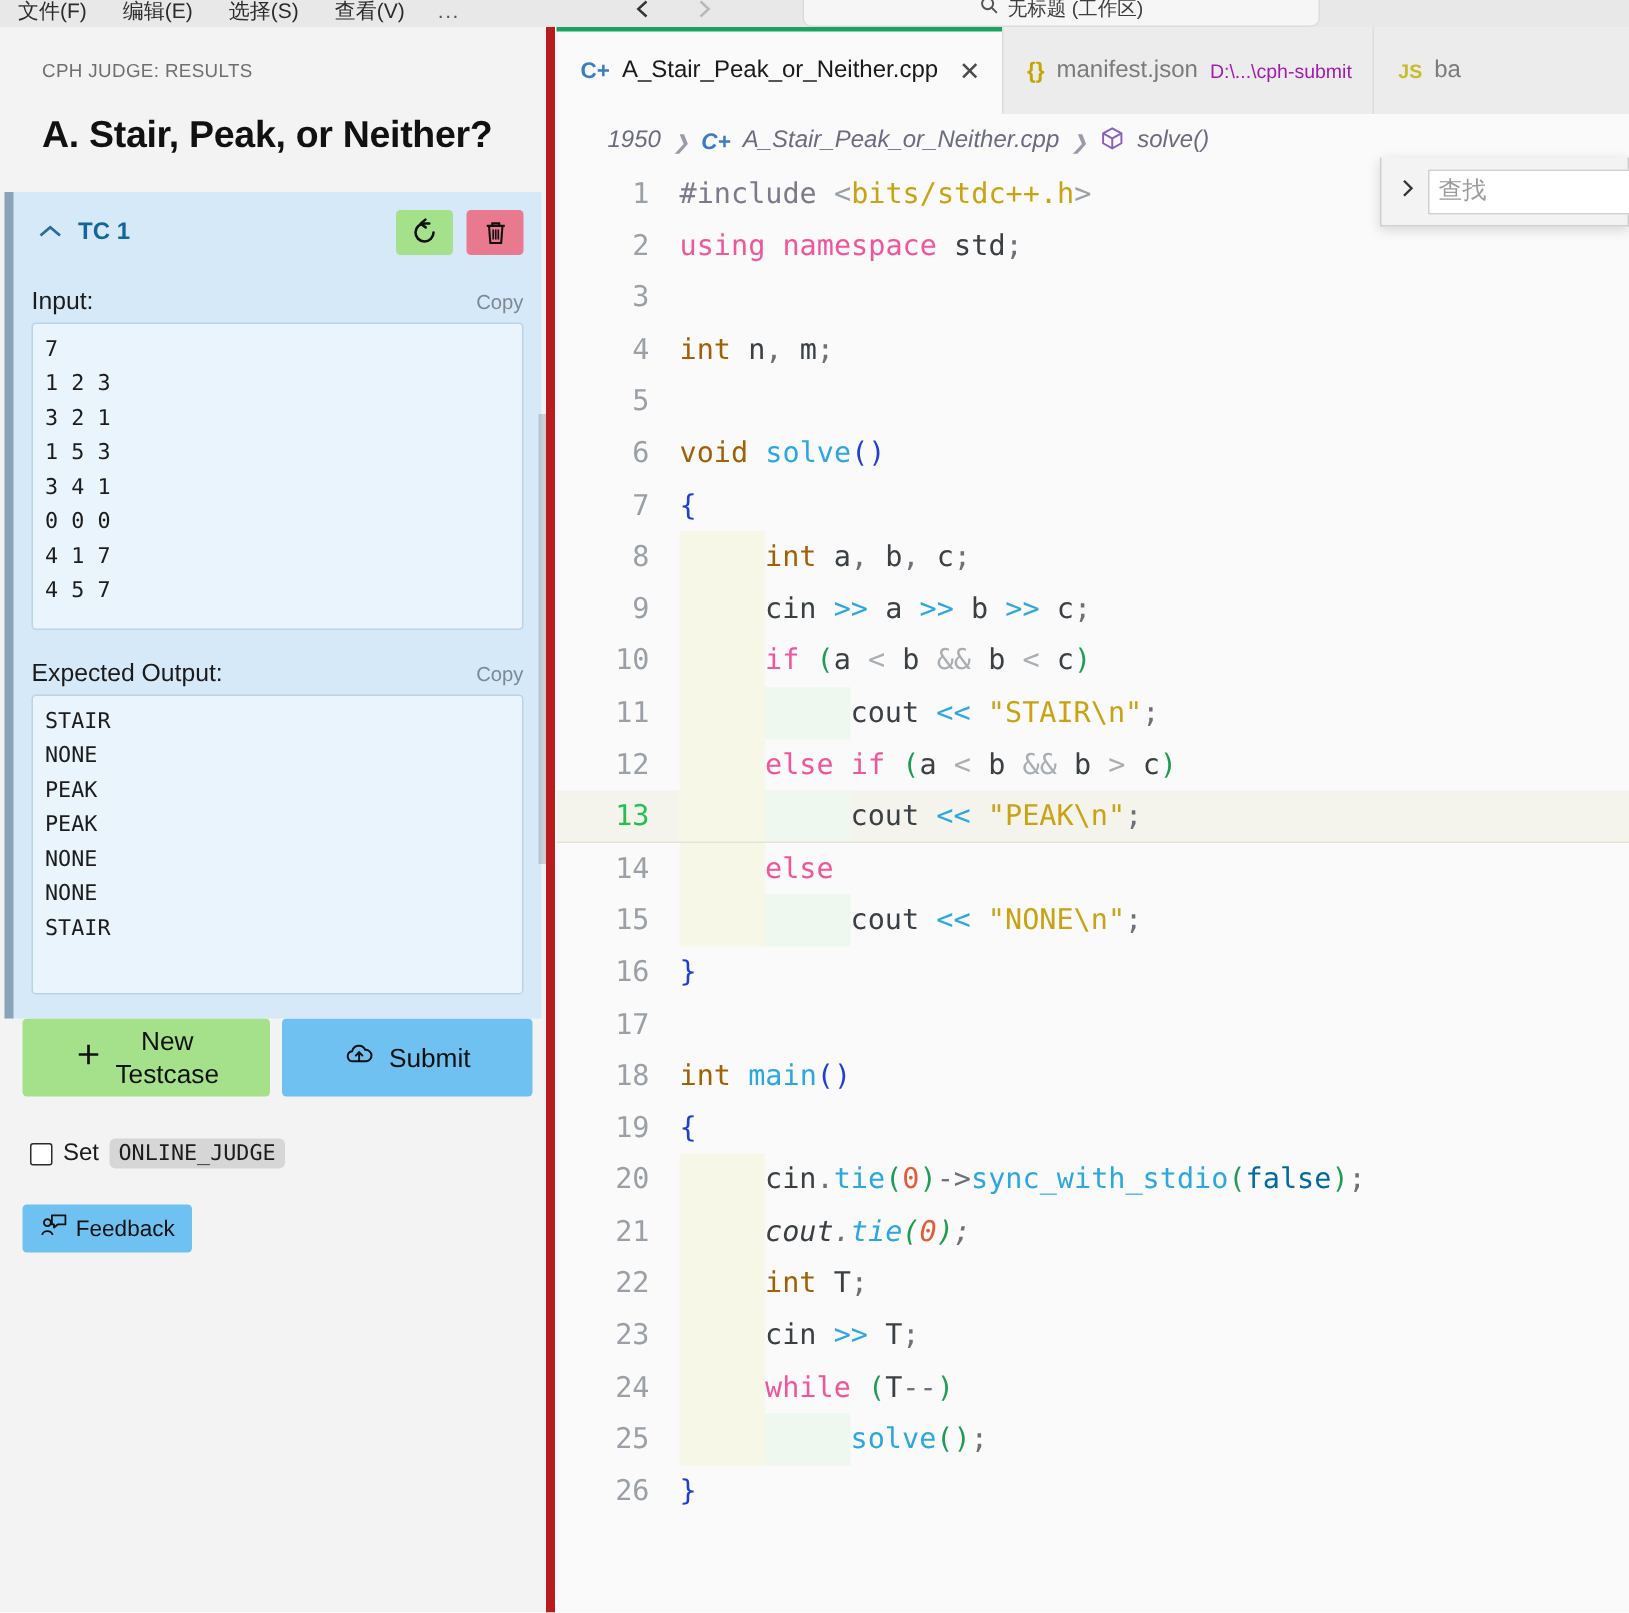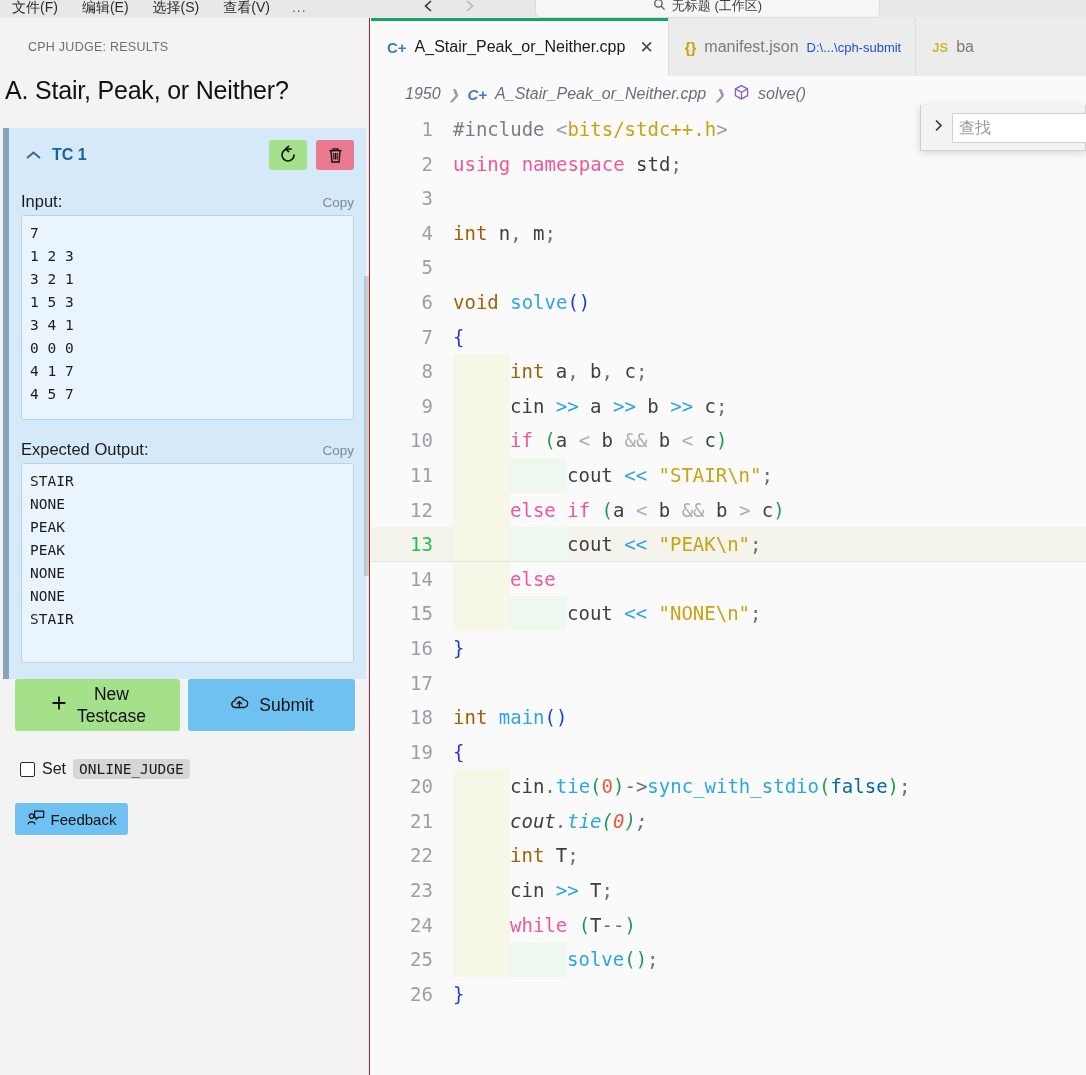--- a/index.html
+++ b/index.html
@@ -43,34 +43,34 @@
     border: 1px solid #dcdcdc;
     border-radius: 6px;
     display: flex; align-items: center; justify-content: center; gap: 6px;
   }
   .cmdcenter .t { font-size: 13px; color: #3c3c3c; }
 
   
   .sidebar {
     position: absolute; top: 18px; left: 0; width: 370px; height: 1057px;
     background: #f3f3f3;
-    border-right: 1px solid #b91c1c;
+    border-right: 6px solid #b91c1c;
     overflow: hidden;
   }
   .sidebar-scrollbar {
     position: absolute; right: 0px; top: 258px; width: 5px; height: 300px;
     background: rgba(100,110,125,0.28);
   }
   .panel-title {
     font-size: 12.5px; color: #6f6f6f; letter-spacing: 0.25px;
     padding: 22px 0 0 28px;
   }
   .problem-title {
-    font-size: 25px; font-weight: normal; color: #111;
-    padding: 22px 0 0 5px; letter-spacing: -0.2px;
+    font-size: 25px; font-weight: bold; color: #111;
+    padding: 22px 0 0 28px; letter-spacing: -0.2px;
   }
 
   
   .tc-card {
     position: relative;
     margin: 23px 3px 0 3px;
     background: #d6e9f8;
     border-left: 6px solid #8ba3b8;
     padding: 10px 12px 16px 12px;
   }
@@ -144,21 +144,21 @@
   }
   .tab.active { background: #fafafa; color: #1a1a1a; }
   .tab.inactive { background: #ececec; color: #7b7b7b; border-left: 1px solid #dcdcdc; }
   .tab.active::before {
     content: ""; position: absolute; left: 0; top: 0; right: 0; height: 3px; background: #17a463;
   }
   .tab-icon { font-size: 15px; font-weight: bold; }
   .icon-cpp { color: #3b7cc2; }
   .icon-json { color: #c5a600; }
   .icon-js { color: #c9bb2e; font-size: 13px; }
-  .tab-dim { font-size: 13px; color: #1d4ed8; }
+  .tab-dim { font-size: 13px; color: #a21caf; }
   .tab-close { font-size: 17px; color: #4a4a4a; margin-left: 6px; }
 
   .breadcrumb {
     height: 36px; display: flex; align-items: center; gap: 8px;
     padding-left: 34px; font-size: 16px; color: #6c6c80; background: #fafafa; font-style: italic;
   }
   .bc-sep { color: #9a9aa8; font-size: 13px; }
   .bc-cube { color: #8a5fc0; font-size: 14px; }
 
   

